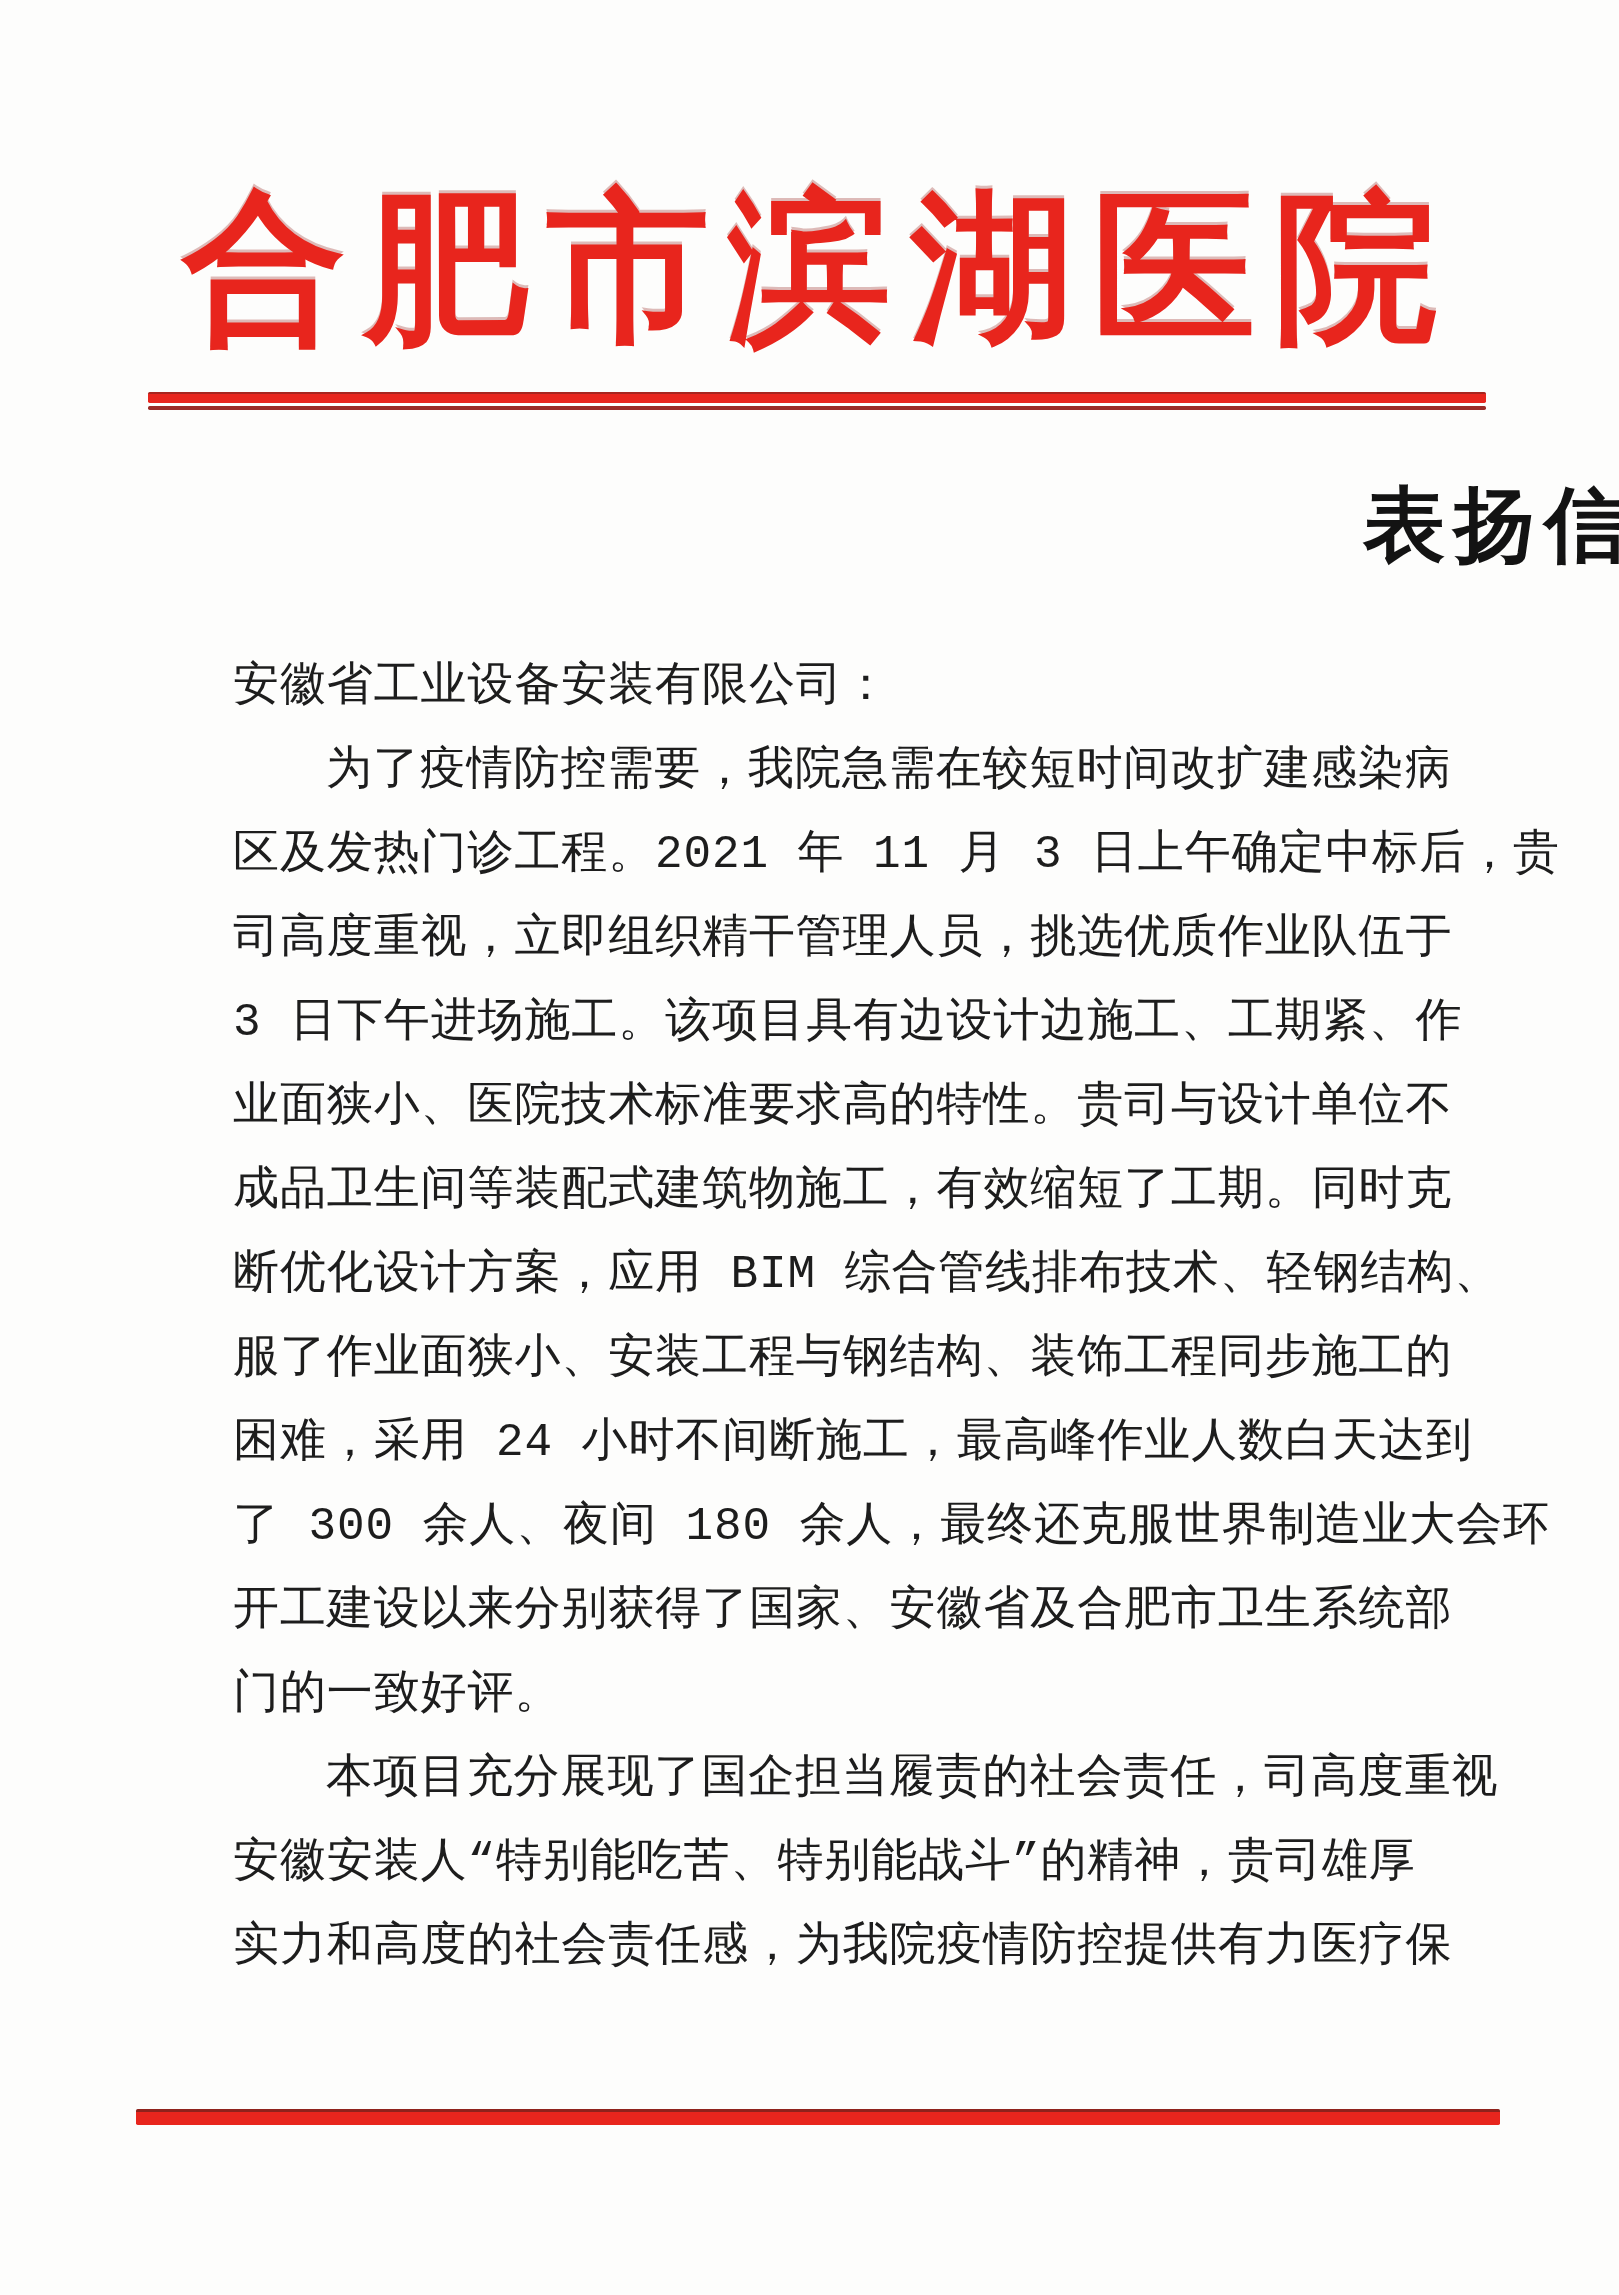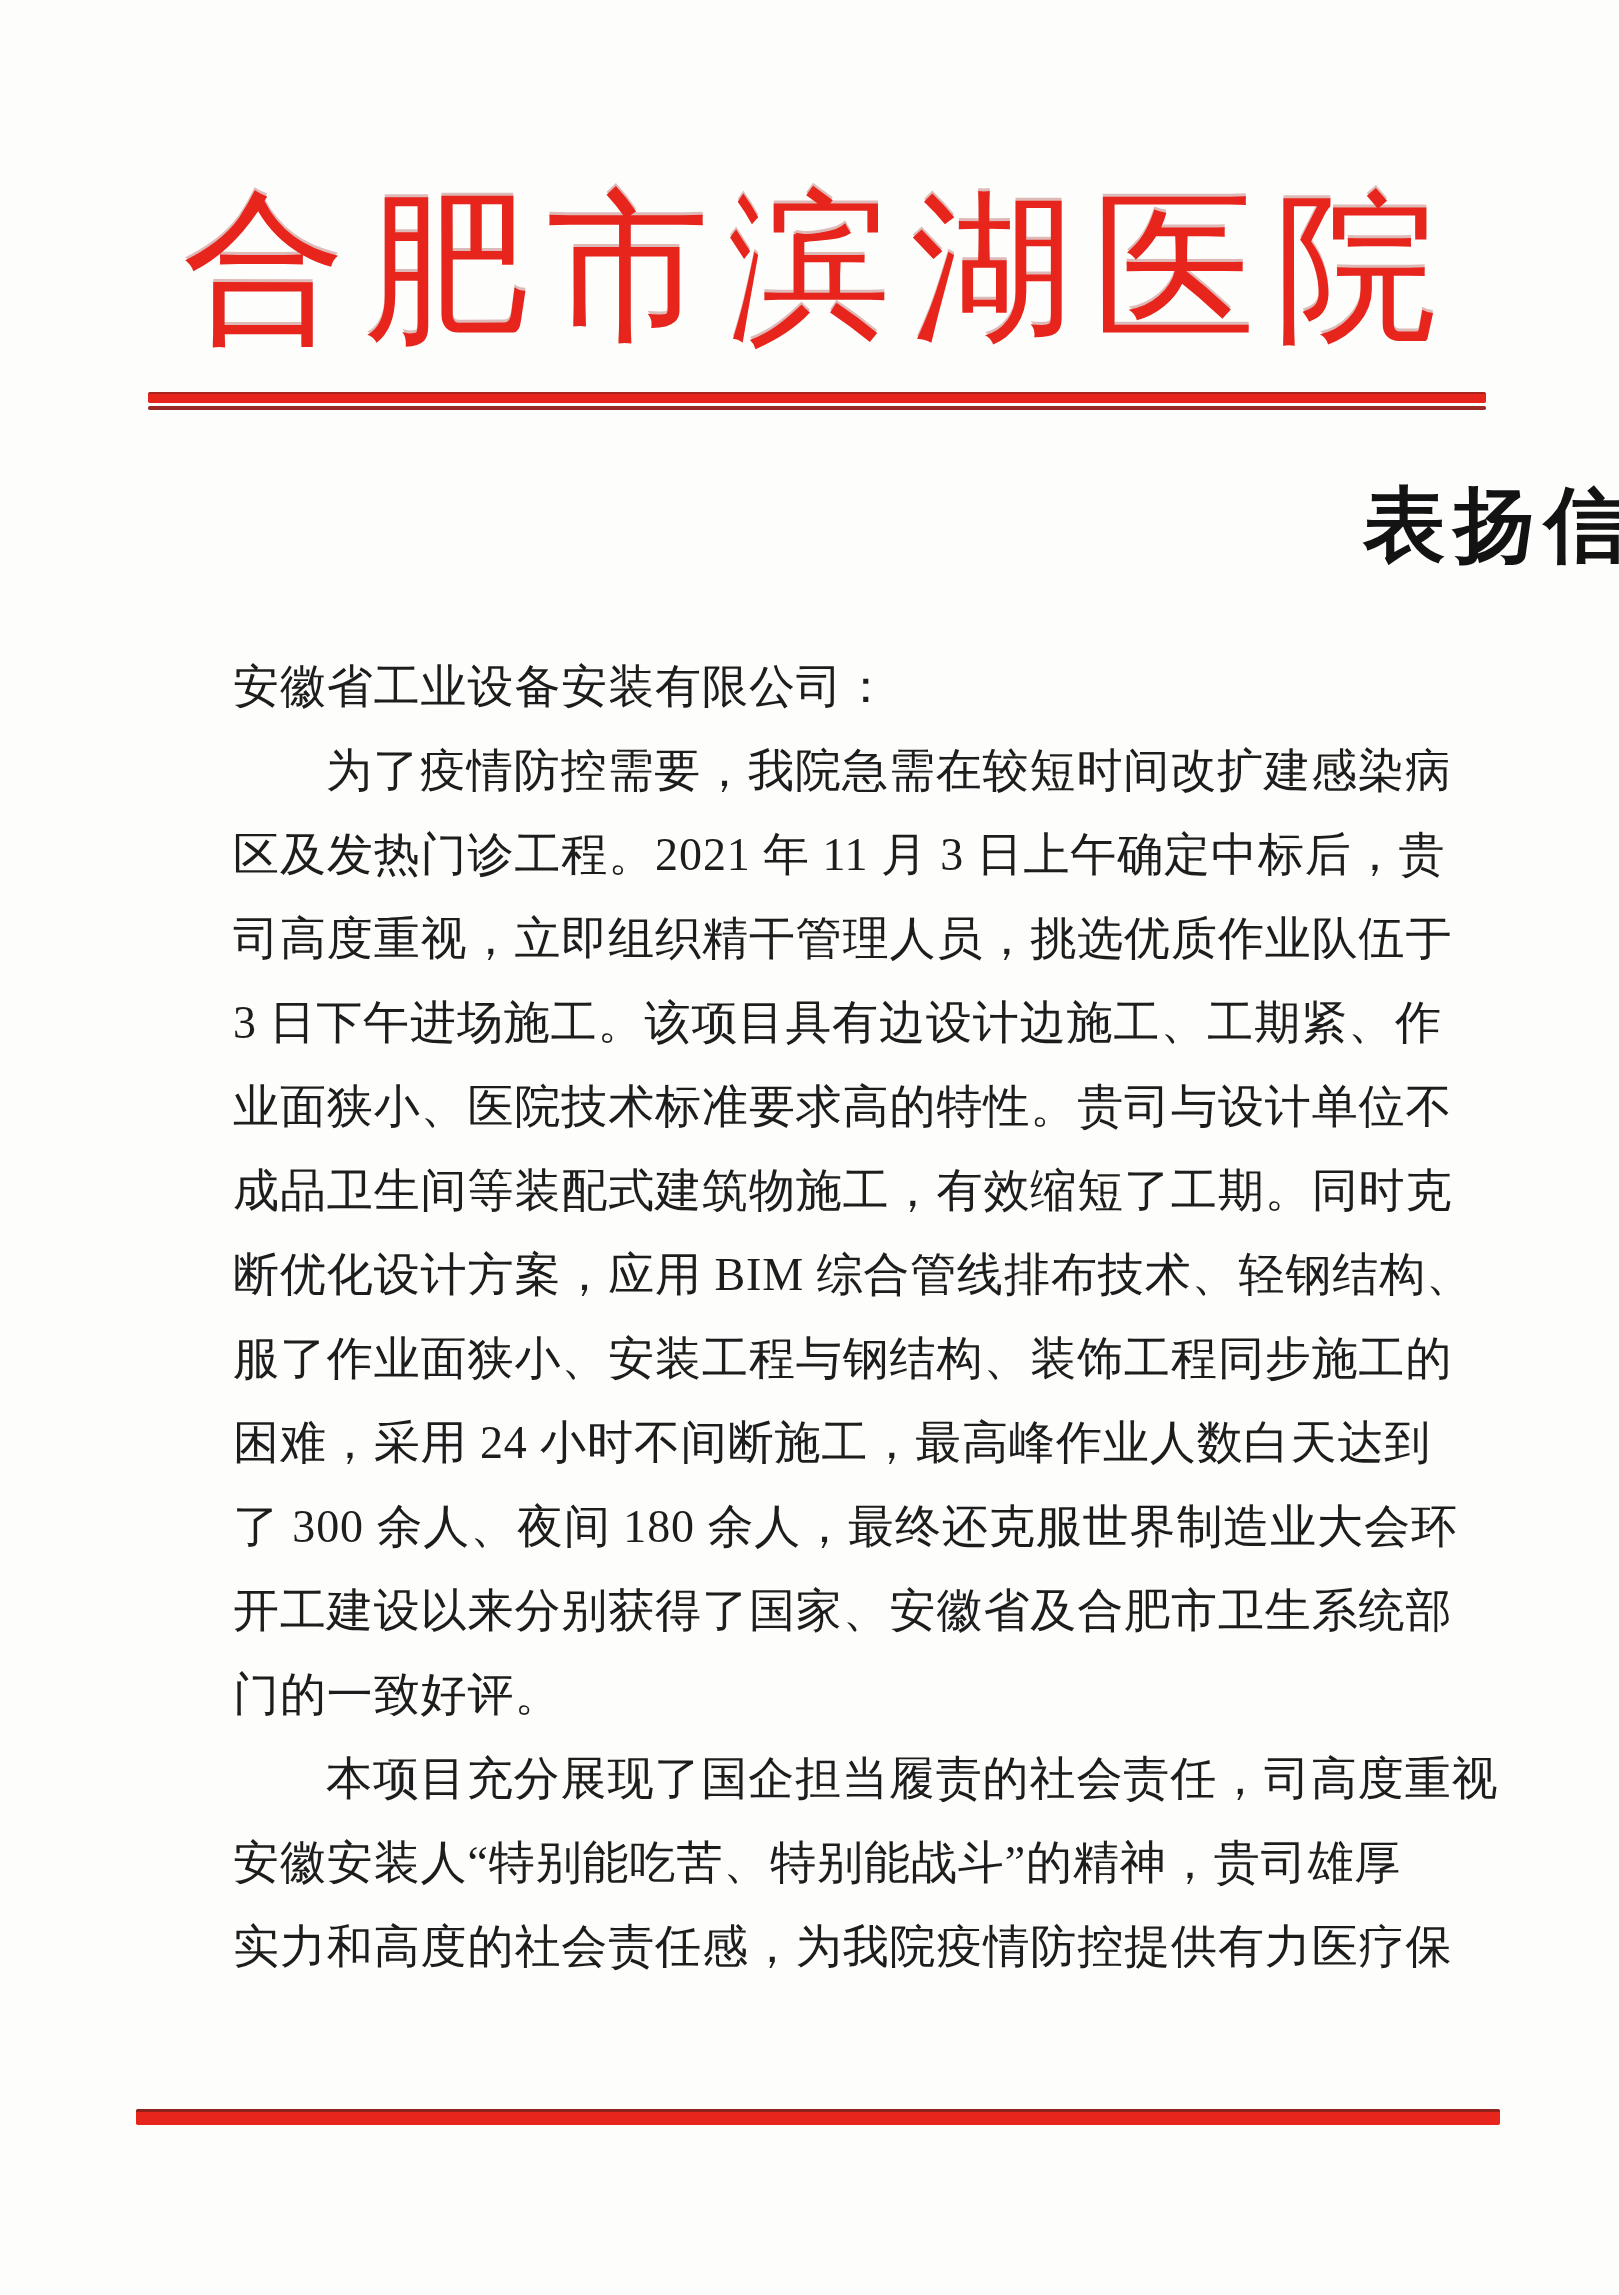--- a/index.html
+++ b/index.html
@@ -18,21 +18,21 @@
     overflow:hidden;
     font-family:"Liberation Serif","DejaVu Serif",serif;
   }
   .hospital-name{
     position:absolute;
     top:172px;
     left:0;
     width:100%;
     text-align:center;
     font-size:163px;
-    font-weight:400;
+    font-weight:700;
     line-height:1.2;
     color:var(--red);
     letter-spacing:19px;
     text-indent:19px;
     white-space:nowrap;
     text-shadow:0 -2.6px 0 rgba(140,15,8,0.28);
   }
   .header-divider{
     position:absolute;
     top:392px;
@@ -70,20 +70,21 @@
     left:233px;
     width:1158px;
     color:var(--ink);
   }
   .line{
     height:84px;
     line-height:84px;
     font-size:46px;
     letter-spacing:0.9px;
     white-space:nowrap;
+    font-family:Liberation Mono, monospace;
   }
   .line.indent{
     text-indent:93px;
   }
   .footer-line{
     position:absolute;
     top:2109px;
     left:136px;
     width:1364px;
     height:16.3px;

